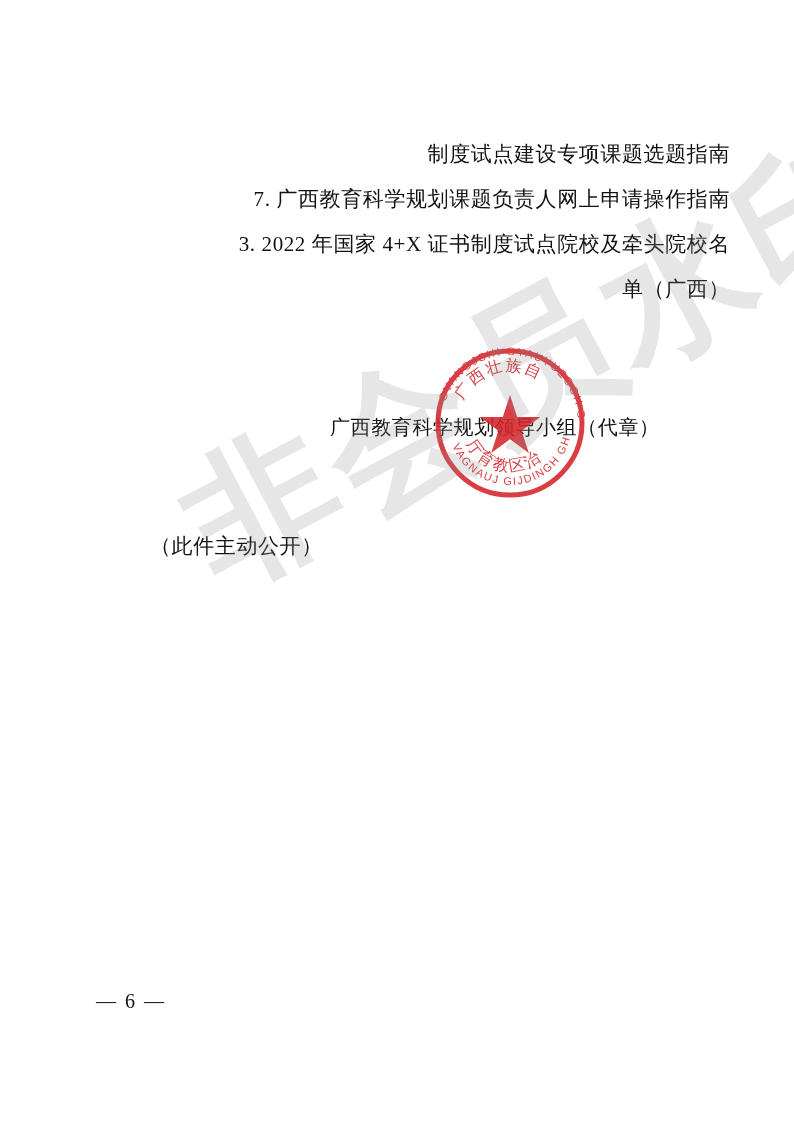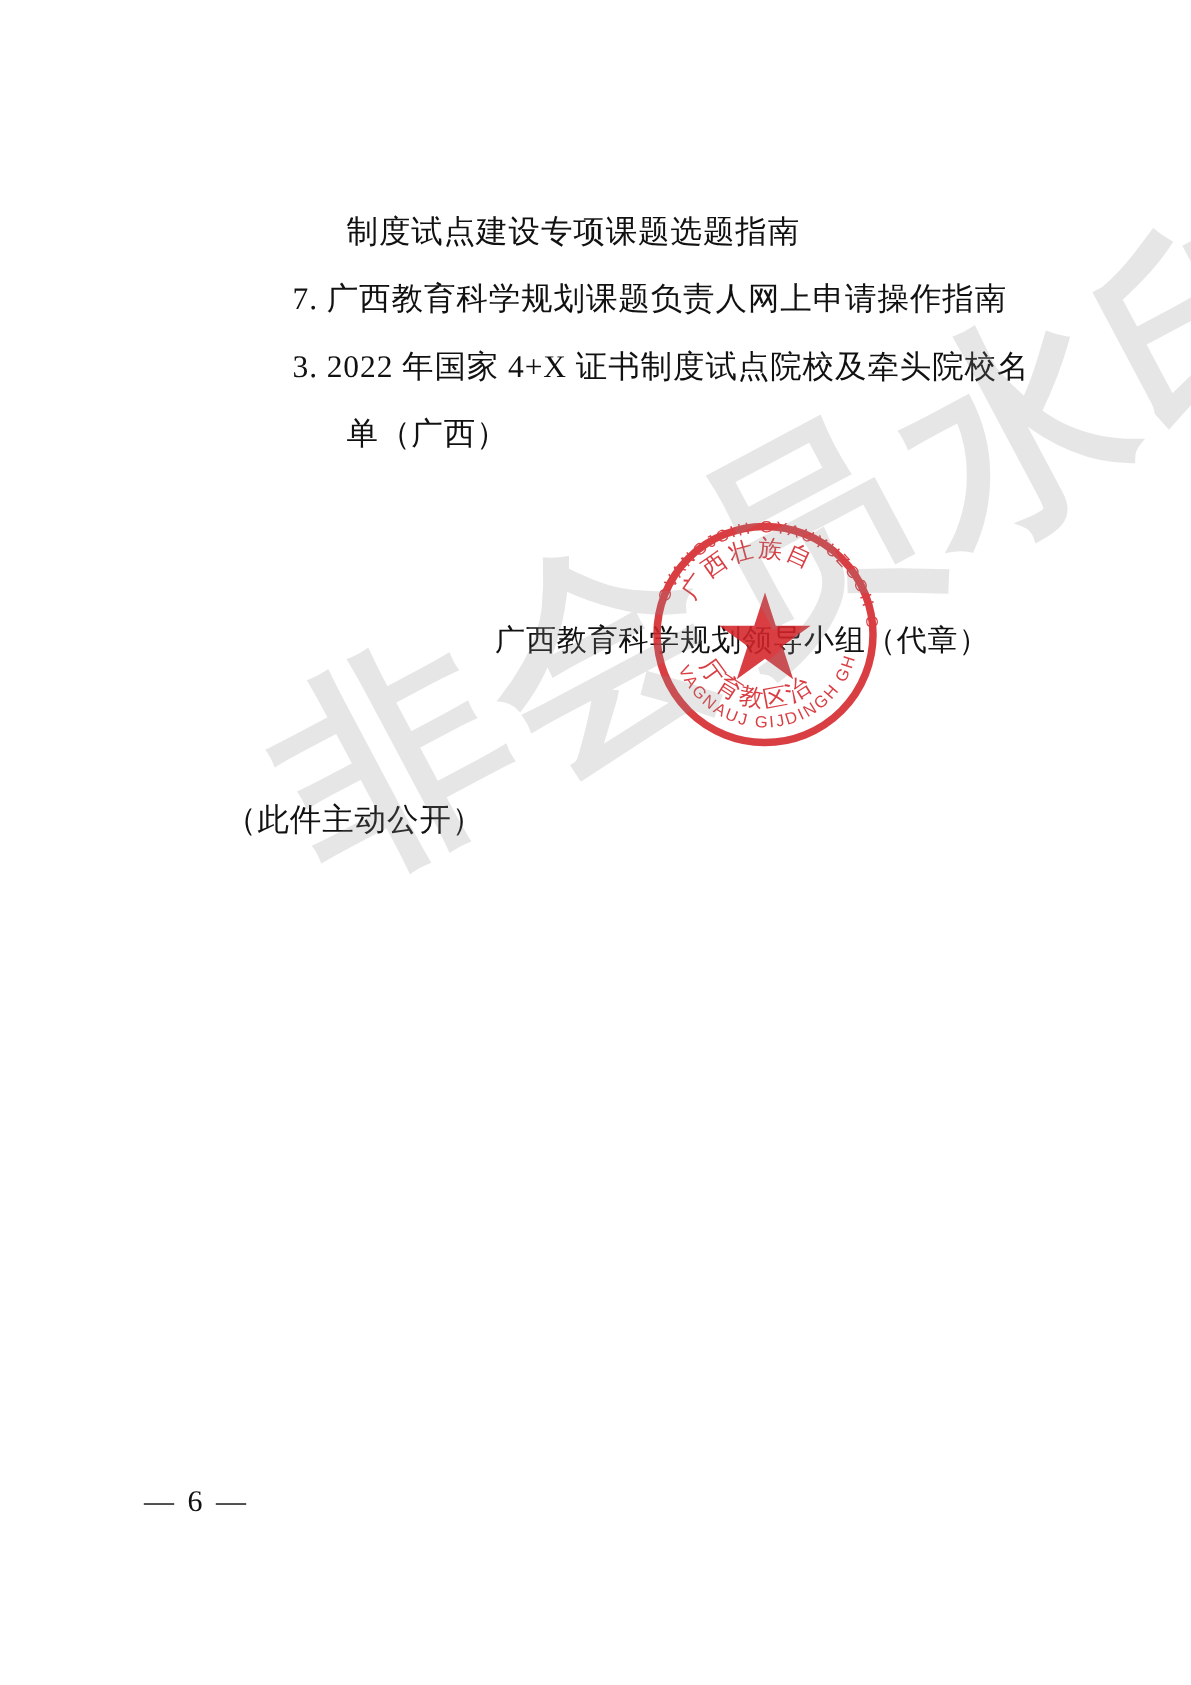--- a/index.html
+++ b/index.html
@@ -17,23 +17,24 @@
   }
 
   .page {
     position: absolute;
     inset: 0;
   }
 
   
   .att-list {
     position: absolute;
-    left: 115px;
+    left: 130px;
     top: 132px;
     width: 600px;
+    text-align: right;
   }
   .att-line {
     font-size: 21px;
     line-height: 45px;
     letter-spacing: 0.6px;
     white-space: nowrap;
   }
   .att-line.indent-1 { padding-left: 116px; }
   .att-line.indent-2 { padding-left: 80px; }
   .att-line.indent-3 { padding-left: 80px; }

